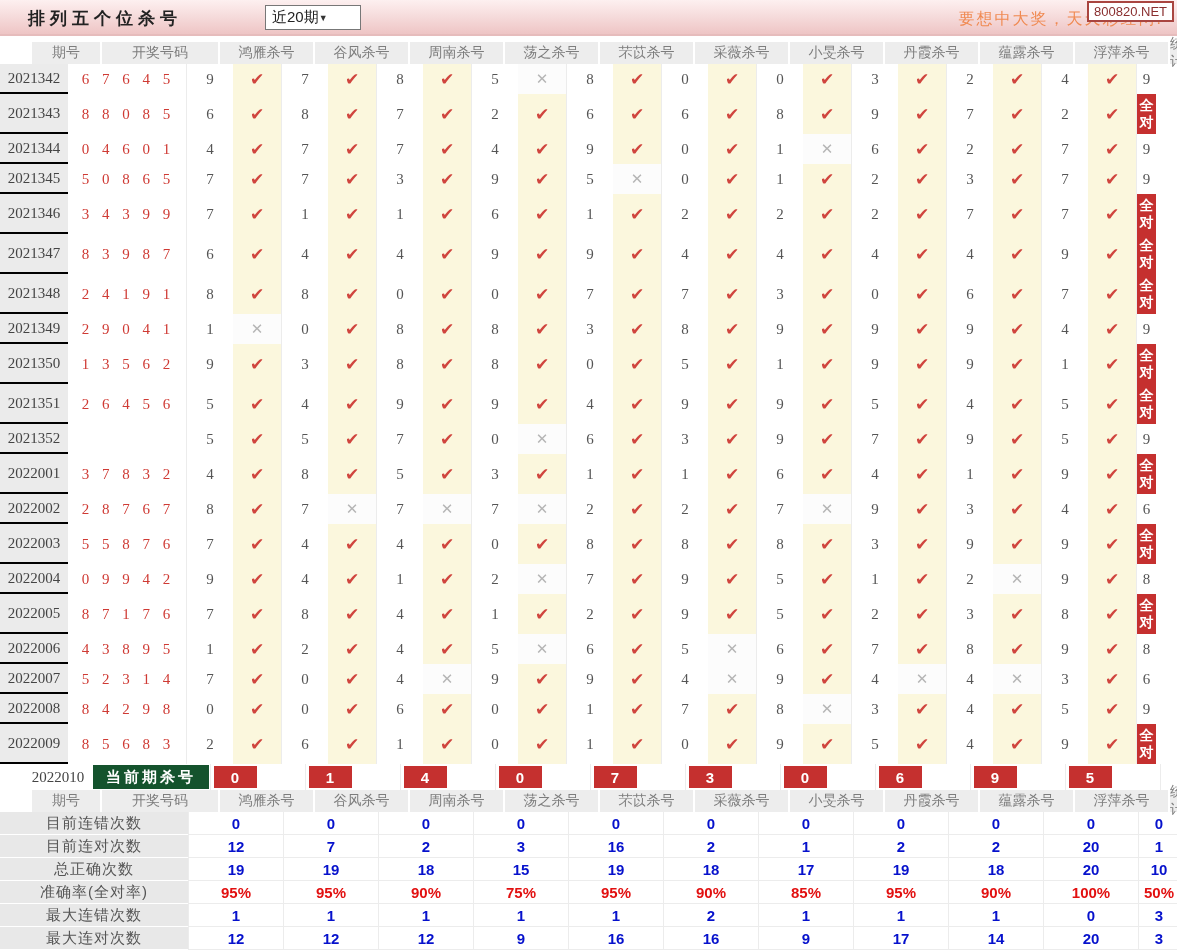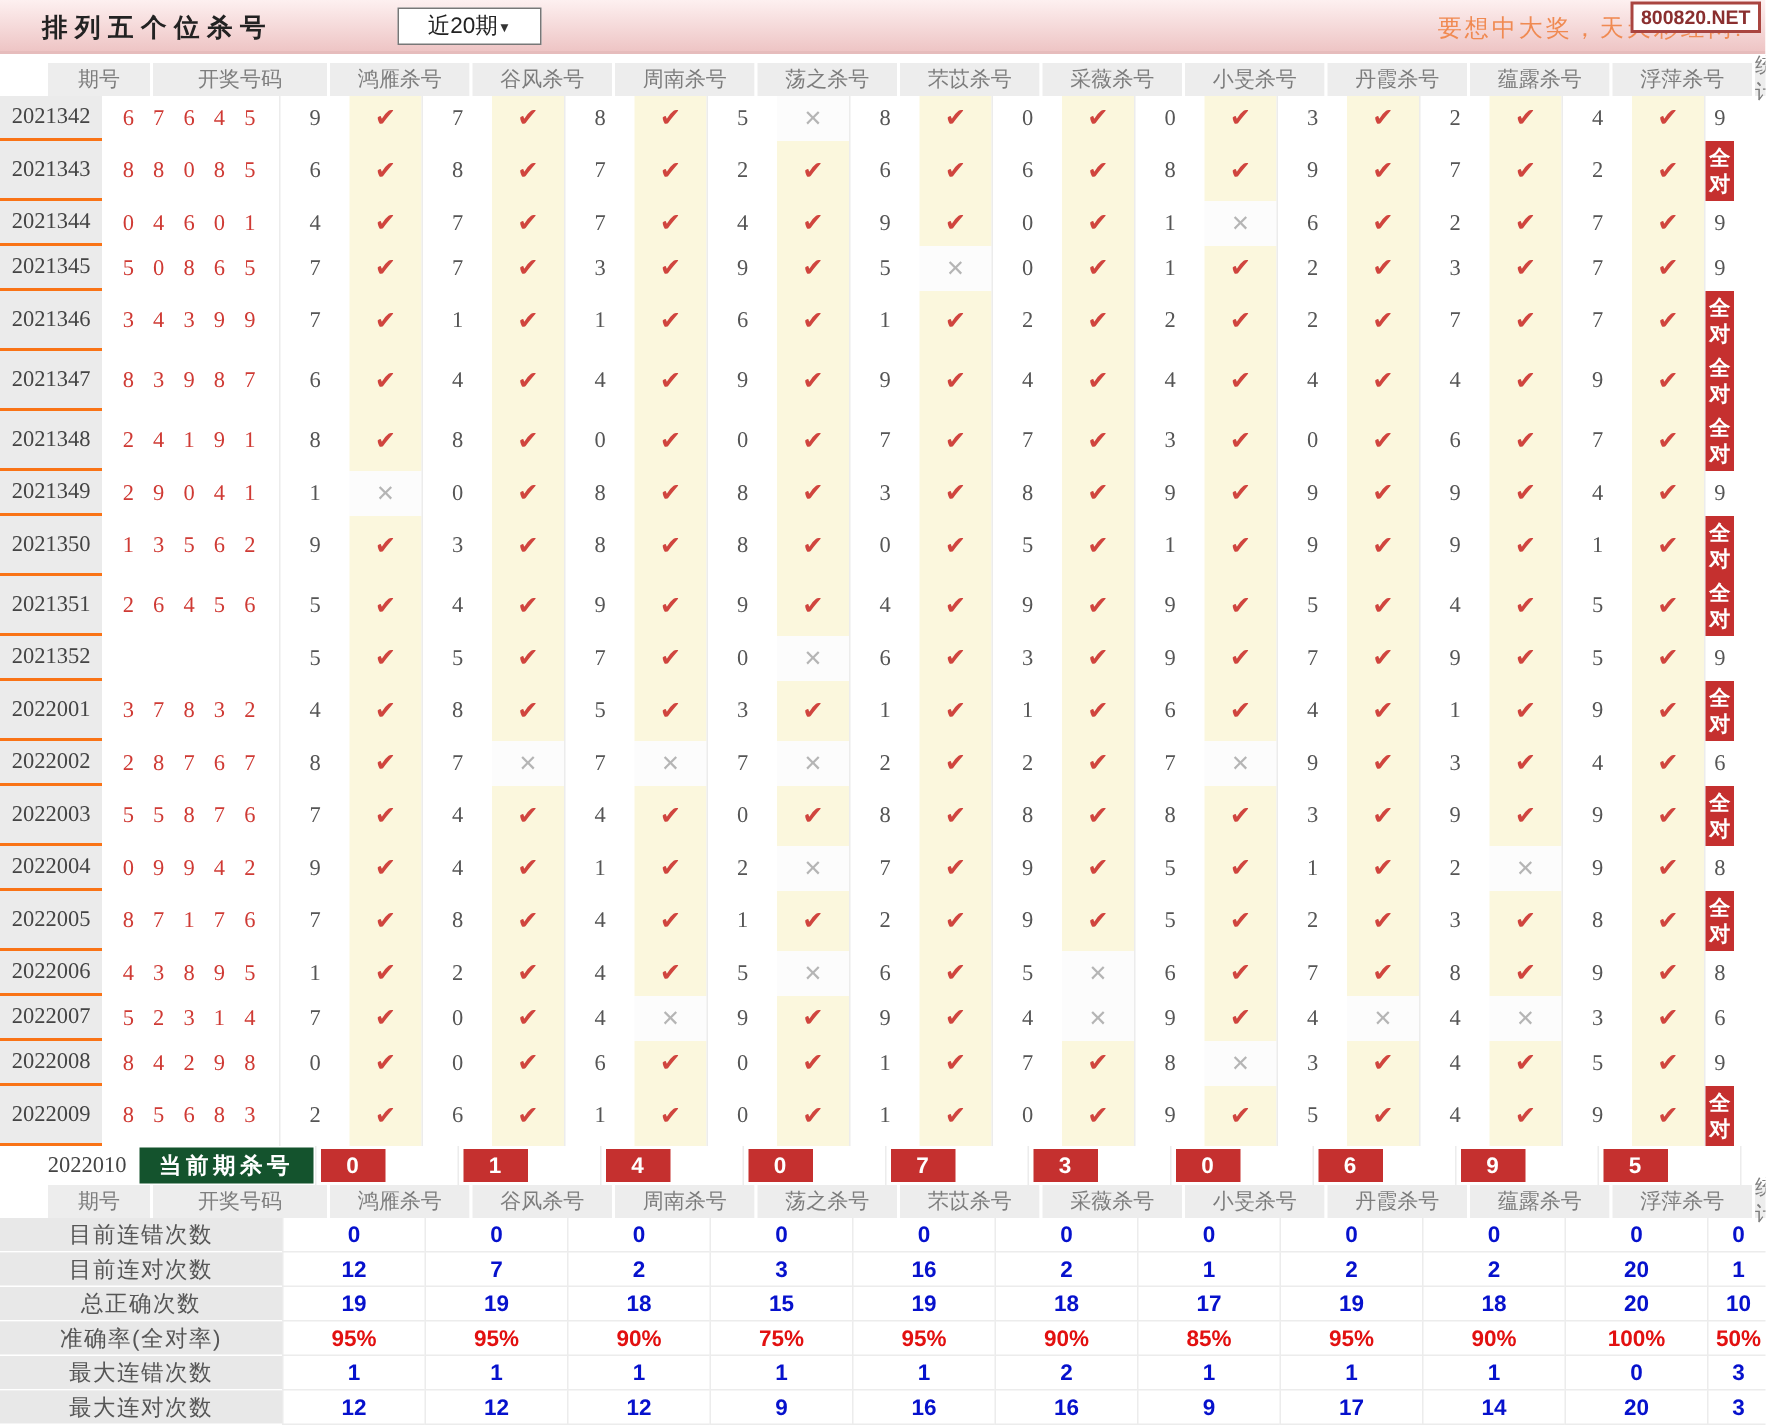--- a/index.html
+++ b/index.html
@@ -6,46 +6,46 @@
   html,body { background:#fff; width:1177px; font-family:"Liberation Sans","DejaVu Sans",sans-serif; }
   .num { font-family:"Liberation Serif","DejaVu Serif",serif; }
 
   
   .topbar { position:relative; height:36px; background:linear-gradient(#fdf0f0,#eec5c5);
             border-bottom:2px solid #e6bcbc; }
   .title { position:absolute; left:28px; top:7px; font-size:17px; font-weight:bold;
            color:#222; letter-spacing:5px; }
   .rangesel { position:absolute; left:265px; top:5px; width:96px; height:25px; background:#fff;
               border:1px solid #777; font-size:15px; color:#222; display:flex;
-              align-items:center; justify-content:center; padding:0 6px; cursor:pointer; }
+              align-items:center; justify-content:flex-start; padding:0 6px; cursor:pointer; }
   .rangesel .arrow { font-size:9px; color:#333; }
   .promo { position:absolute; right:14px; top:9px; font-size:16px; color:#f08a52; letter-spacing:2px; }
   .sitebadge { position:absolute; right:3px; top:1px; background:#fff; border:2px solid #a94540;
-               color:#8a2f2f; font-weight:bold; font-size:13px; padding:1px 5px; z-index:5; }
+               color:#8a2f2f; font-weight:normal; font-size:13px; padding:1px 5px; z-index:5; }
 
   
   #grid { margin-top:6px; width:1177px; }
   .row { display:flex; width:1177px; }
   .c-period { width:68px; flex:none; }
   .c-draw   { width:118px; flex:none; }
   .c-num    { width:47px; flex:none; border-left:1px solid #ececec; }
   .c-chk    { width:48px; flex:none; }
   .c-stat   { width:20px; flex:none; border-left:1px solid #ececec; }
   .cell { display:flex; align-items:center; justify-content:center; }
 
   
   .hrow { height:22px; }
   .hrow .cell { background:#ededed; color:#7d7d7d; font-size:14px; border-left:2px solid #fff; }
   .hrow .c-exp { width:95px; flex:none; }
   .hrow .cell:first-child { border-left:none;margin-left:32px; }
 
   
   .trow { height:30px; }
   .trow.tall { height:40px; }
-  .trow .c-period { background:#ebebeb; border-bottom:2px solid #f97316; color:#444; font-size:15px; }
+  .trow .c-period { background:#ebebeb; border-bottom:2px solid #000000; color:#444; font-size:15px; }
   .trow .c-draw { color:#cf3a34; font-size:15px; word-spacing:5px; letter-spacing:2px; }
   .trow .c-num { color:#555; font-size:15px; }
   .chk-ok { background:#fbf7dd; color:#d0453e; font-size:17px; font-weight:bold; }
   .chk-no { background:#fcfcfc; color:#b5b5b5; font-size:15px; }
   .statnum { color:#555; font-size:15px; }
   .allbadge { width:100%; height:100%; background:#c5302f; color:#fff; font-size:14px;
               font-weight:bold; display:flex; flex-direction:column; align-items:center;
               justify-content:center; line-height:1.25; }
 
   

